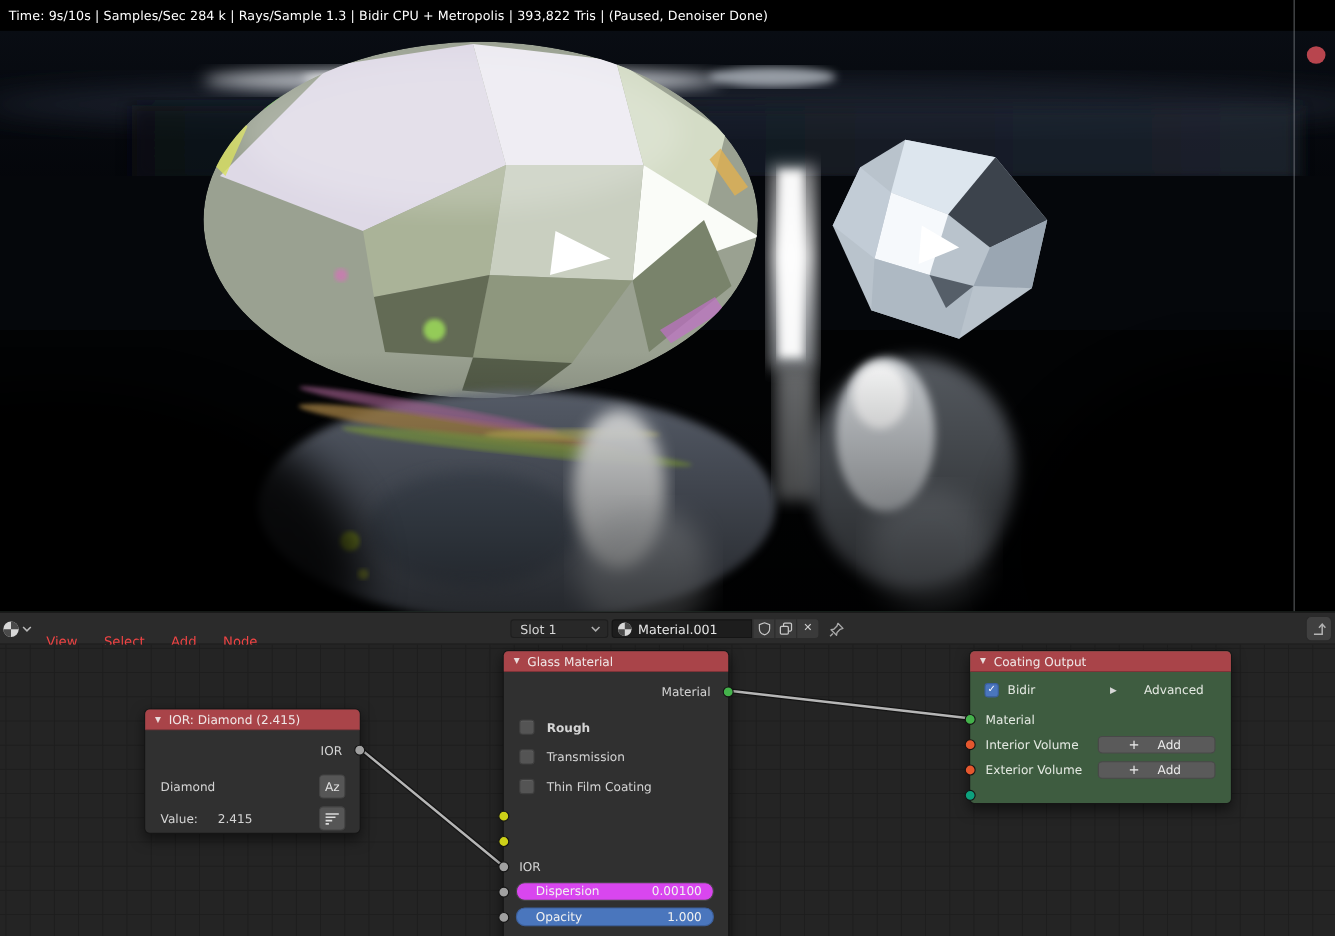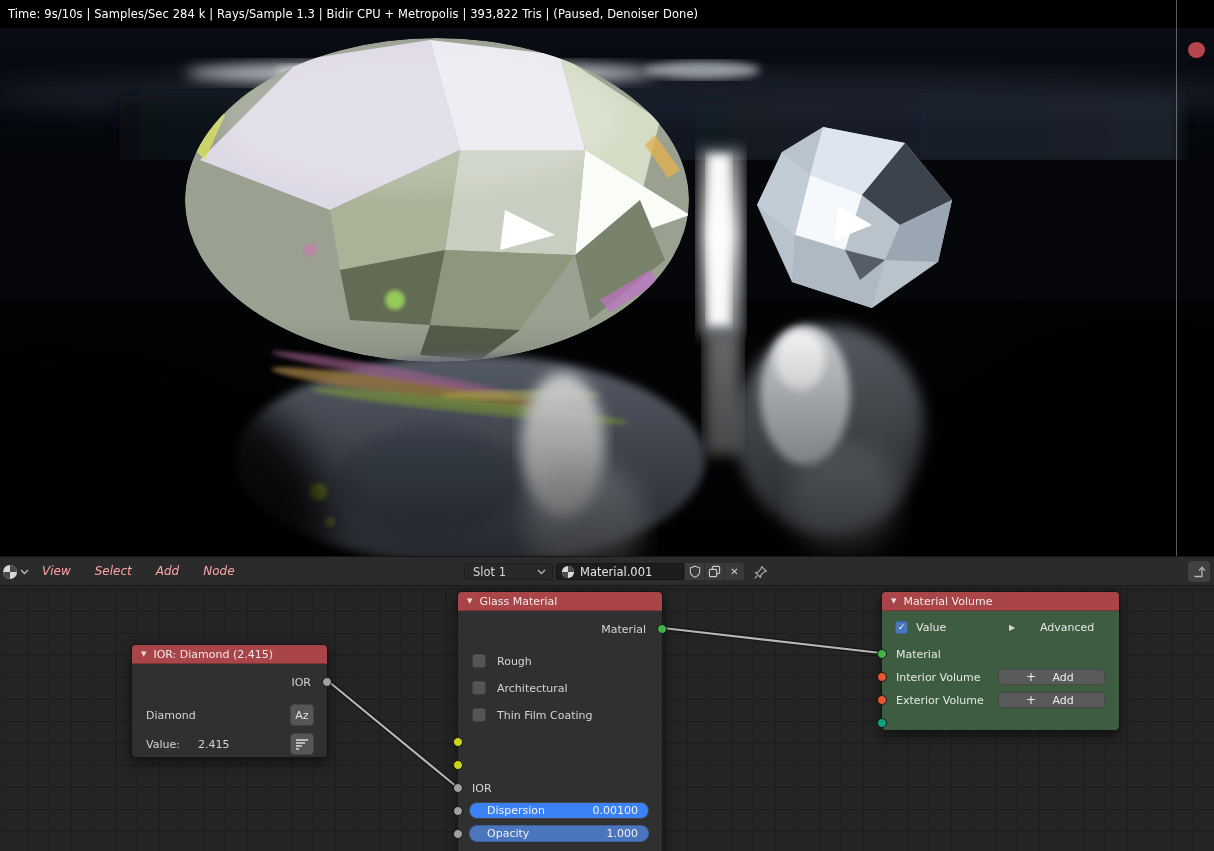--- a/index.html
+++ b/index.html
@@ -12,21 +12,21 @@
   .render-art { position:absolute; left:0; top:0; }
   .status-bar { position:absolute; left:0; top:0; width:100%; height:28px; background:#000; display:flex; align-items:center; }
   .status-bar span { color:#fff; font-size:11.5px; padding-left:8px; letter-spacing:.1px; }
   .image-edge { position:absolute; left:1176px; top:0; width:1px; height:556px; background:rgba(160,165,170,.55); }
   .red-dot { position:absolute; left:1188px; top:42px; width:17px; height:16px; border-radius:50%; background:#b8454e; }
 
   
   .editor-header { position:absolute; left:0; top:556px; width:1214px; height:30px; background:#2b2b2b; border-top:1px solid #151515; border-bottom:1px solid #1a1a1a; }
   .etype-btn { position:absolute; left:0; top:6px; width:36px; height:18px; display:flex; align-items:center; gap:2px; padding-left:2px; border-radius:3px; }
   .menu-row { position:absolute; left:30px; top:0; height:29px; display:flex; align-items:center; }
-  .menu-item { font-size:12px; color:#fca5a5; padding:0 12px; height:29px; line-height:29px; border-radius:3px;font-style:italic; }
+  .menu-item { font-size:12px; color:#ef4444; padding:12px 12px; height:29px; line-height:29px; border-radius:3px; }
   .slot-select { position:absolute; left:464px; top:6px; width:89px; height:17px; background:#282828; border:1px solid #1e1e1e; border-radius:3px; display:flex; align-items:center; font-size:11.5px; color:#d6d6d6; padding:0 6px 0 8px; }
   .slot-select .lbl { flex:1; }
   .mat-group { position:absolute; left:556px; top:6px; height:17px; display:flex;align-items:center; }
   .mat-field { width:128px; height:17px; background:#1d1d1d; border:1px solid #151515; border-radius:3px 0 0 3px; display:flex; align-items:center; gap:5px; padding:0 4px; }
   .mat-field .name { font-size:11.5px; color:#e6e6e6; }
   .mini-btn { width:20px; height:17px; background:#3a3a3a; border-left:1px solid #2c2c2c; display:flex; align-items:center; justify-content:center; color:#cfcfcf; }
   .mini-btn.last { border-radius:0 3px 3px 0; }
   .mini-btn .x { font-size:10px; line-height:1; color:#d0d0d0; }
   .pin-wrap { position:absolute; left:751px; top:6px; width:18px; height:18px; display:flex; align-items:center; justify-content:center; }
   .corner-btn { position:absolute; left:1187px; top:3px; width:24px; height:23px; background:#404040; border:1px solid #2a2a2a; border-radius:5px; display:flex; align-items:center; justify-content:center; }
@@ -44,21 +44,21 @@
   .tri { font-size:7px; color:#e9dcdc; line-height:1; }
   .row { position:absolute; left:0; right:0; height:22px; display:flex; align-items:center; padding:0 14px; font-size:11px; color:#d4d4d4; white-space:nowrap; }
   .row.right { justify-content:flex-end; padding-right:16px; }
   .socket { position:absolute; width:10px; height:10px; border-radius:50%; border:1px solid #141414; }
   .socket.in { left:-5px; } .socket.out { right:-5px; }
   .s-gray { background:#a0a0a0; } .s-yellow { background:#cdd118; } .s-green { background:#44b24b; }
   .s-orange { background:#e4572e; } .s-teal { background:#0da17d; }
 
   .cb { width:14px; height:14px; border-radius:3px; background:#545454; border:1px solid #3f3f3f; box-shadow:inset 0 1px 0 rgba(255,255,255,.07); margin-right:11px; flex:none; }
   .swatch { position:absolute; right:12px; width:53px; height:15px; background:#ffffff; border-radius:3px; border:1px solid #1f1f1f; }
-  .slider { position:absolute; left:11px; right:13px; height:17px; border-radius:8px; background:#3b82f6; border:1px solid #454545; display:flex; align-items:center; justify-content:space-between; padding:0 10px 0 17px; font-size:11px; color:#f1f1f1; }
+  .slider { position:absolute; left:11px; right:13px; height:17px; border-radius:8px; background:#d946ef; border:1px solid #454545; display:flex; align-items:center; justify-content:space-between; padding:0 10px 0 17px; font-size:11px; color:#f1f1f1; }
   .slider.blue { background:#4a76bd; border-color:#3c5f9a; }
   .sq-btn { position:absolute; right:13px; width:24px; height:22px; background:#565656; border:1px solid #434343; border-radius:4px; display:flex; align-items:center; justify-content:center; color:#e2e2e2; font-size:11px; }
 
   .node.green { background:#3e5c40; }
   .node.green .row { color:#e4e9e2; }
   .cb-checked { width:13px; height:13px; border-radius:3px; background:#4a76bd; border:1px solid #3a5f9e; color:#fff; font-size:9px; display:flex; align-items:center; justify-content:center; margin-right:8px; flex:none; }
   .adv-tri { position:absolute; left:127px; font-size:8px; color:#d8d8d8; }
   .adv-lbl { position:absolute; left:158px; }
   .add-btn { position:absolute; right:14px; width:107px; height:16px; border-radius:4px; background:#5a5a5a; border:1px solid #484848; display:flex; align-items:center; font-size:11px; color:#ececec; }
   .add-btn .plus { margin-left:27px; font-size:12px; line-height:1; }
@@ -296,27 +296,27 @@
     <div class="node" style="left:457px; top:5px; width:206px; height:285px;">
       <div class="node-head">
         <span class="tri">▼</span>
         <span class="title">Glass Material</span>
       </div>
       <div class="row right" style="top:26px;">
         <span>Material</span>
       </div>
       <span class="socket out s-green" style="top:32px;"></span>
 
-      <div class="row" style="top:58px;">
+      <div class="row" style="top:58px;font-weight:bold;">
         <span class="cb"></span>
         <span>Rough</span>
       </div>
       <div class="row" style="top:85px;">
         <span class="cb"></span>
-        <span>Architectural</span>
+        <span>Transmission</span>
       </div>
       <div class="row" style="top:112px;">
         <span class="cb"></span>
         <span>Thin Film Coating</span>
       </div>
 
       <span class="socket in s-yellow" style="top:145px;"></span>
 
       <span class="socket in s-yellow" style="top:168px;"></span>
 
@@ -334,28 +334,28 @@
       <div class="slider blue" style="top:233px;">
         <span>Opacity</span>
         <span>1.000</span>
       </div>
       <span class="socket in s-gray" style="top:237px;"></span>
     </div>
 
     <div class="node green" style="left:881px; top:5px; width:239px; height:140px;">
       <div class="node-head">
         <span class="tri">▼</span>
-        <span class="title">Material Volume</span>
+        <span class="title">Coating Output</span>
       </div>
 
       <div class="row" style="top:24px; padding-left:13px;">
         <span class="cb-checked">
           <span>✓</span>
         </span>
-        <span>Value</span>
+        <span>Bidir</span>
         <span class="adv-tri">▶</span>
         <span class="adv-lbl">Advanced</span>
       </div>
 
       <div class="row" style="top:51px;">
         <span>Material</span>
       </div>
       <span class="socket in s-green" style="top:57px;"></span>
 
       <div class="row" style="top:74px;">

